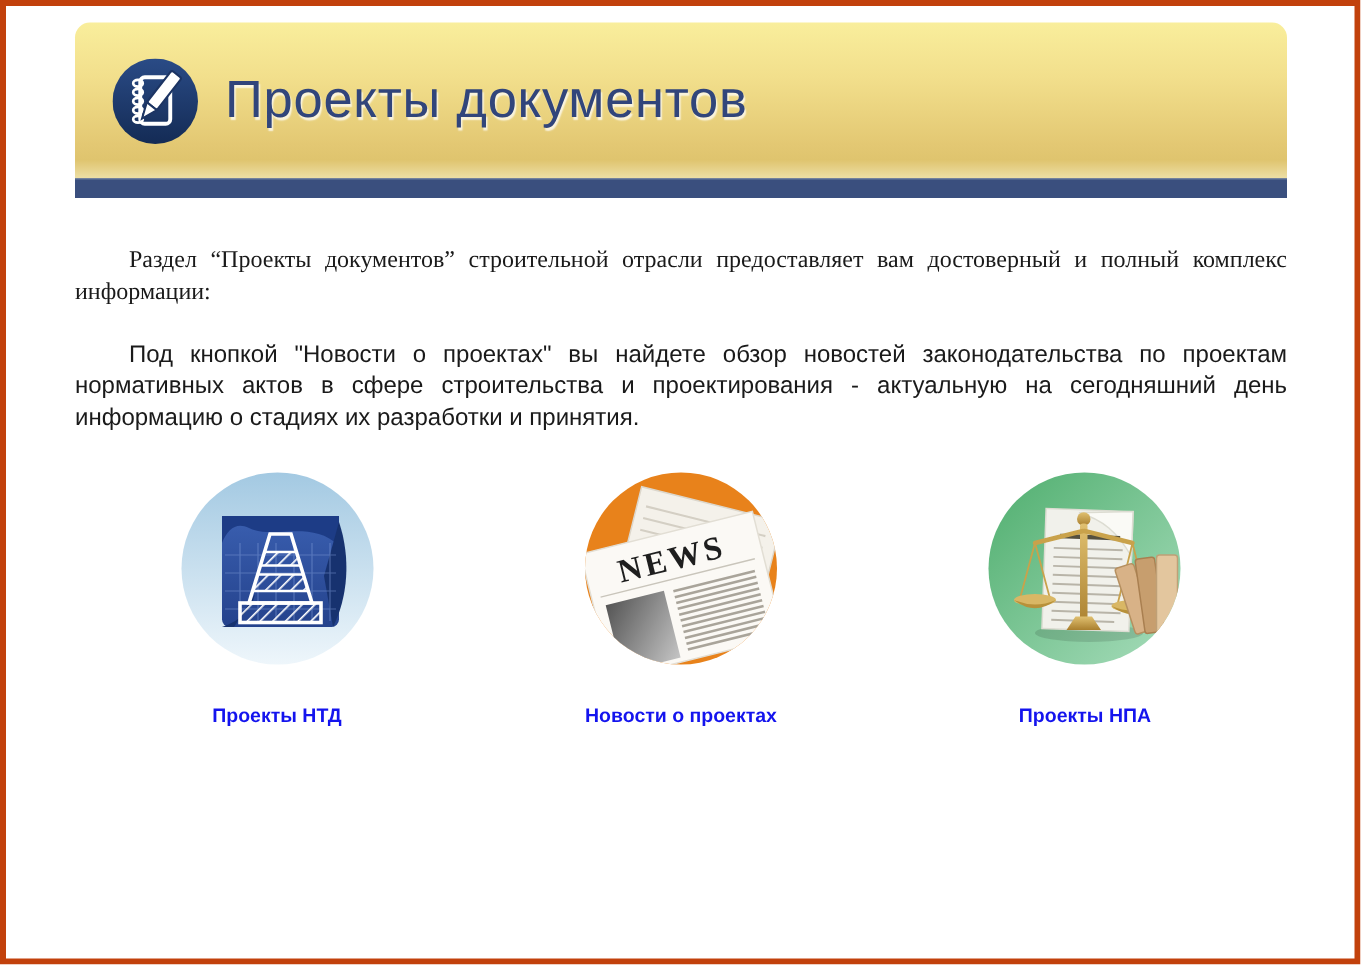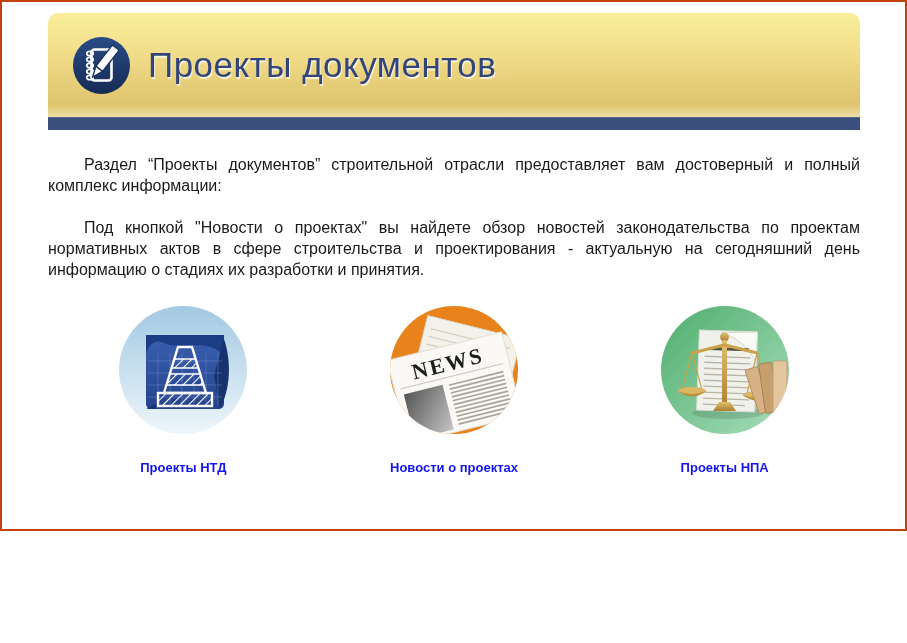--- a/index.html
+++ b/index.html
@@ -1,19 +1,19 @@
 <!DOCTYPE html>
 <html style="--banner-top: #F9EE9C; --banner-mid: #E3C873; --banner-bottom: #EDDFA6; --bar-blue: #3A4F7E; --title-navy: #31457B; --badge-navy: #1C3463; --link-blue: #1414EE; --tile-blue: #A3C9E2; --tile-orange: #E8821B; --tile-green: #4FAE6E; --text: #1A1A1A;"><head>
 <meta charset="utf-8">
 <style>
   html,body{margin:0;padding:0;background:#fff;}
   body{font-family:"Liberation Sans","DejaVu Sans",sans-serif;}
   .screen{
-    position:relative;width:907px;height:531px;box-sizing:border-box;
-    border:2px solid #c2410c;background:#fff;overflow:hidden;
+    position:relative;width:907px;height:643px;box-sizing:border-box;
+    border:4px solid #c2410c;background:#fff;overflow:hidden;
   }
   
   .banner{
     height:104px;margin:11px 45px 0 46px;
     border-radius:10px 10px 0 0;
     background:linear-gradient(to bottom,
       var(--banner-top,#F9EE9C) 0%,
       #F2DF8C 35%,
       var(--banner-mid,#E3C873) 78%,
       #DFC46E 88%,
@@ -30,21 +30,21 @@
     height:13px;margin:0 45px 0 46px;
     background:var(--bar-blue,#3A4F7E);
     border-top:1px solid #51668F;box-sizing:border-box;
   }
   
   .content{
     margin:0 45px 0 46px;
     font-size:16px;line-height:21px;color:var(--text,#1A1A1A);
   }
   p{margin:0;}
-  .intro{margin-top:24px;text-indent:36px;text-align:justify;}
+  .intro{margin-top:31px;text-indent:36px;text-align:justify;font-family:Liberation Serif, serif;}
   .li{margin-top:25px;padding-left:33px;}
   .li:first-of-type{margin-top:28px;}
   .note{margin-top:21px;text-indent:36px;text-align:justify;}
   
   .tiles{display:flex;margin-top:25px;}
   .tile{flex:1;display:flex;flex-direction:column;align-items:center;cursor:pointer;}
   .tile svg{width:130px;height:130px;display:block;}
   .tile a{
     margin-top:22px;font-size:13px;font-weight:bold;text-decoration:none;
     color:var(--link-blue,#1414EE);

